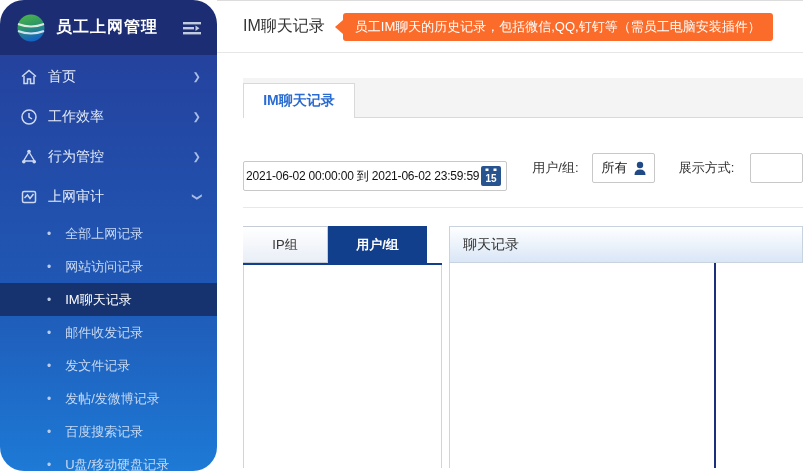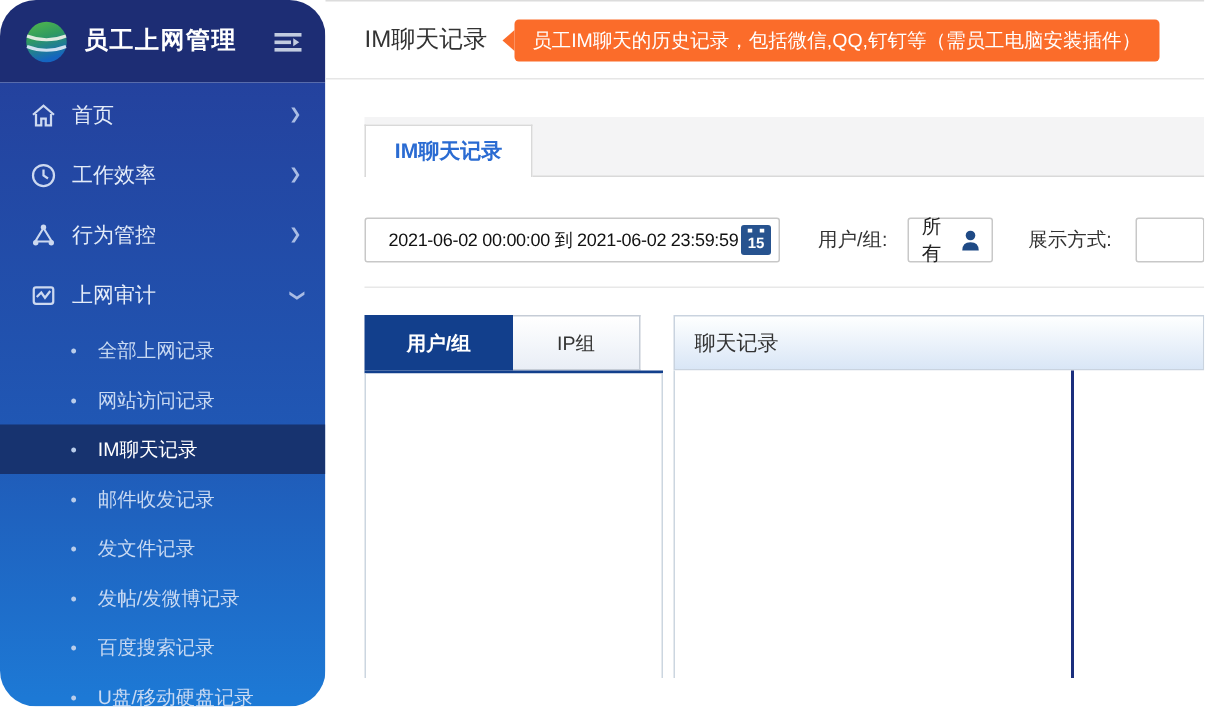--- a/index.html
+++ b/index.html
@@ -31,21 +31,21 @@
   #banner-pointer { width:0; height:0; border-top:7px solid transparent; border-bottom:7px solid transparent; border-right:8px solid #fb6c2a; }
   #banner { background:#fb6c2a; color:#fff; font-size:13px; padding:5px 12px; border-radius:3px; white-space:nowrap; }
 
   #tabstrip { margin:25px 0 0 26px; height:40px; background:#f4f4f5; border-bottom:1px solid #d9d9d9; display:flex; align-items:flex-end; }
   .main-tab { height:34px; display:flex; align-items:center; justify-content:center; font-size:14px; cursor:pointer; }
   .main-tab.active { width:112px; background:#fff; border:1px solid #d9d9d9; border-bottom:none; color:#2a6bd2; font-weight:bold; margin-bottom:-1px; height:35px; }
   .main-tab.inactive { width:118px; color:#333; }
 
   #filter-row { margin:27px 0 0 26px; display:flex; align-items:center; }
   .box { height:30px; background:#fff; border:1px solid #c8c8c8; border-radius:2px; display:flex; align-items:center; cursor:pointer; }
-  #date-range-box { width:285px; padding:0 5px 0 15px; }
+  #date-range-box { width:285px; padding:0 5px 0 2px;margin-top:16px; }
   #date-range-text { font-size:12px; color:#111; letter-spacing:-0.2px; flex:1; white-space:nowrap; overflow:hidden; }
   #calendar-icon { width:20px; height:20px; flex:none; margin-left:2px; }
   .filter-label { font-size:13px; color:#333; white-space:nowrap; }
   #user-group-label { margin-left:25px; }
   #user-group-box { width:88px; margin-left:13px; padding:0 6px 0 9px; }
   #user-group-value { flex:1; font-size:13px; color:#222; }
   #person-icon { width:16px; height:16px; flex:none; }
   #display-mode-label { margin-left:24px; }
   #display-mode-box { width:80px; margin-left:16px; }
 
@@ -223,22 +223,22 @@
 
       <div class="box" id="display-mode-box"></div>
     </div>
 
     <div id="filter-divider"></div>
 
     <div id="panels">
 
       <div id="tree-panel">
         <div id="tree-tabs">
+          <div class="tree-tab inactive">IP组</div>
           <div class="tree-tab active">用户/组</div>
-          <div class="tree-tab inactive">IP组</div>
         </div>
         <div id="tree-underline"></div>
         <div id="tree-body"></div>
       </div>
 
       <div id="panel-gap"></div>
 
       <div id="chat-panel">
         <div id="chat-header">聊天记录</div>
         <div id="chat-body">

